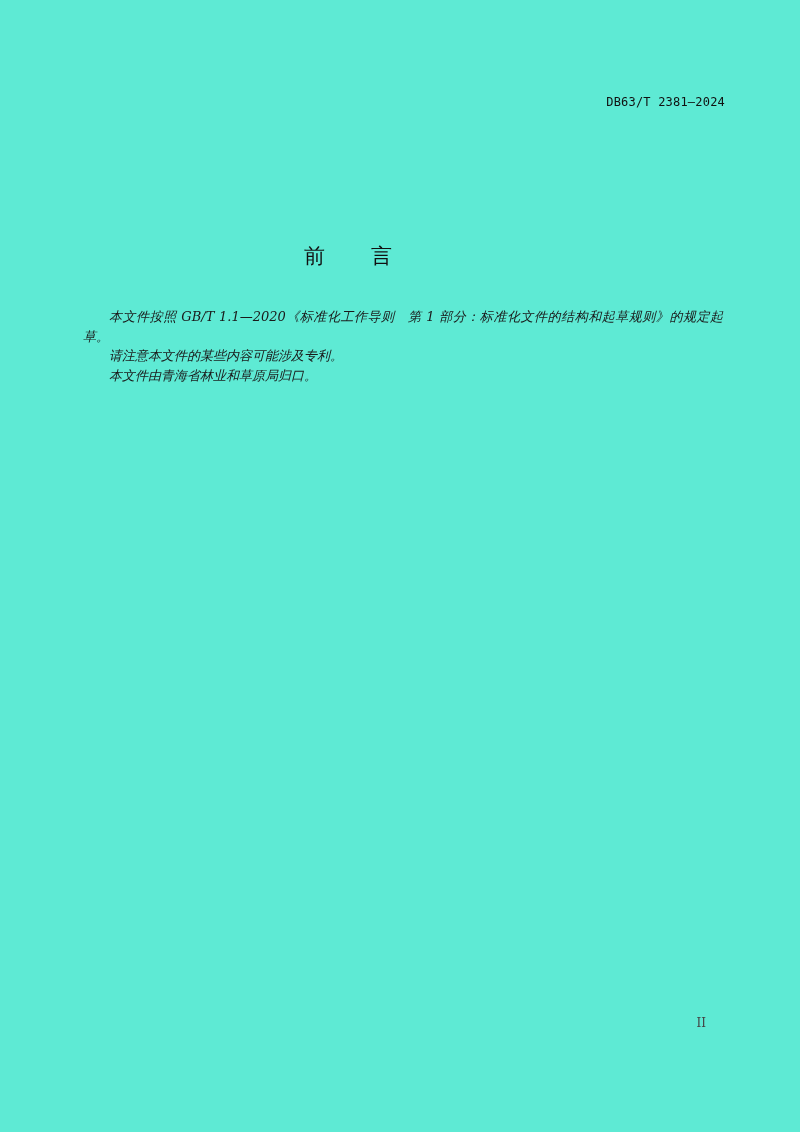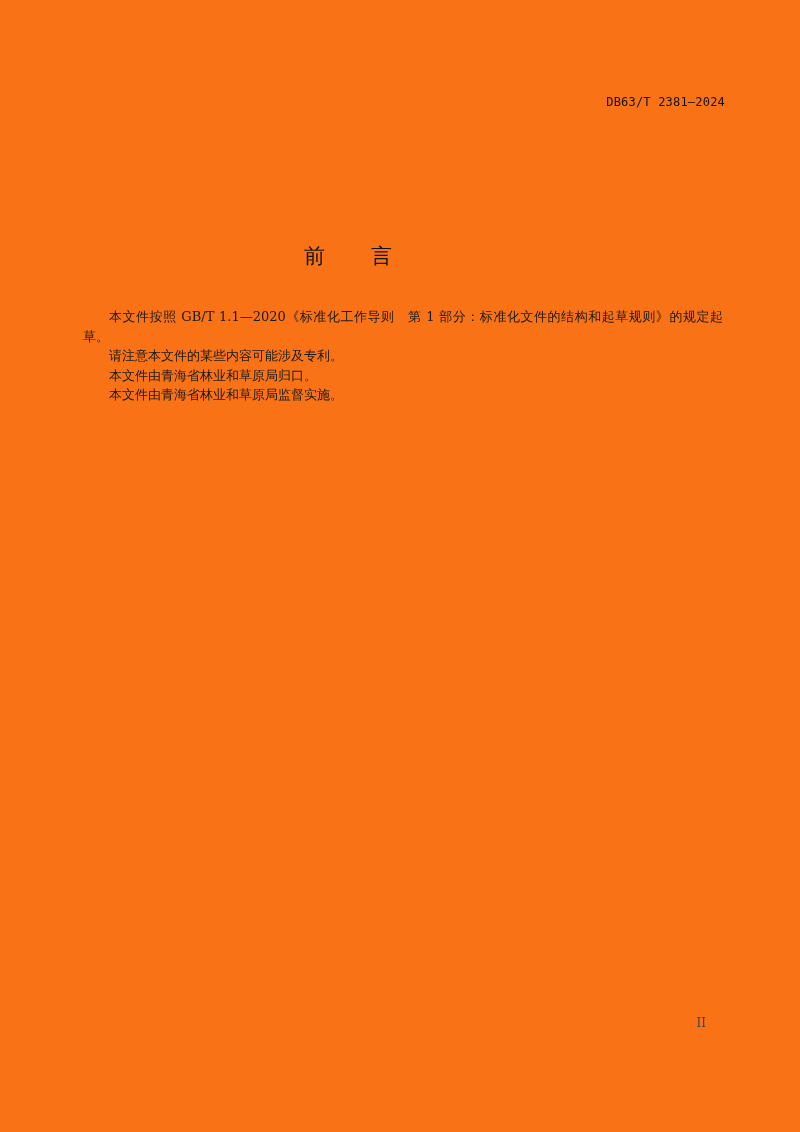--- a/index.html
+++ b/index.html
@@ -1,44 +1,43 @@
 <!DOCTYPE html>
 <html><head>
 <meta charset="utf-8">
 <style>
   html, body { margin: 0; padding: 0; background: #ffffff; }
   body { width: 800px; height: 1132px; position: relative; overflow: hidden;
          font-family: "DejaVu Serif", "Liberation Serif", serif; color: #1a1a1a; }
-  .page { position: absolute; left: 0; top: 0; width: 800px; height: 1132px; background: #f97316; }
+  .page { position: absolute; left: 0; top: 0; width: 800px; height: 1132px; background: #5eead4; }
   .std-code { position: absolute; top: 95px; right: 75px;
               font-family: "DejaVu Sans Mono", "Liberation Mono", monospace;
               font-size: 12px; letter-spacing: 0.2px; color: #111; }
   .title { position: absolute; top: 242px; left: 0; width: 696px; text-align: center;
            font-family: "DejaVu Sans", "Liberation Sans", sans-serif;
            font-size: 21px; color: #111; }
   .title span { display: inline-block; }
   .title .gap { width: 46px; }
   .body { position: absolute; left: 83px; top: 307px; width: 640px;
           font-size: 13px; line-height: 19.5px; color: #1a1a1a; }
-  .para { margin: 0; text-indent: 2em; text-align: justify; }
+  .para { margin: 0; text-indent: 2em; text-align: justify; font-style: italic; }
   .page-num { position: absolute; top: 1016px; right: 94px;
               font-family: "DejaVu Serif", "Liberation Serif", serif;
               font-size: 12px; color: #444; }
 </style>
 </head>
 <body>
 
 <div class="page">
   <div class="std-code">DB63/T 2381—2024</div>
 
   <div class="title">
     <span>前</span><span class="gap"></span><span>言</span>
   </div>
 
   <div class="body">
     <p class="para">本文件按照 GB/T 1.1—2020《标准化工作导则　第 1 部分：标准化文件的结构和起草规则》的规定起草。</p>
     <p class="para">请注意本文件的某些内容可能涉及专利。</p>
     <p class="para">本文件由青海省林业和草原局归口。</p>
-    <p class="para">本文件由青海省林业和草原局监督实施。</p>
   </div>
 
   <div class="page-num">II</div>
 </div>
 
 </body></html>

